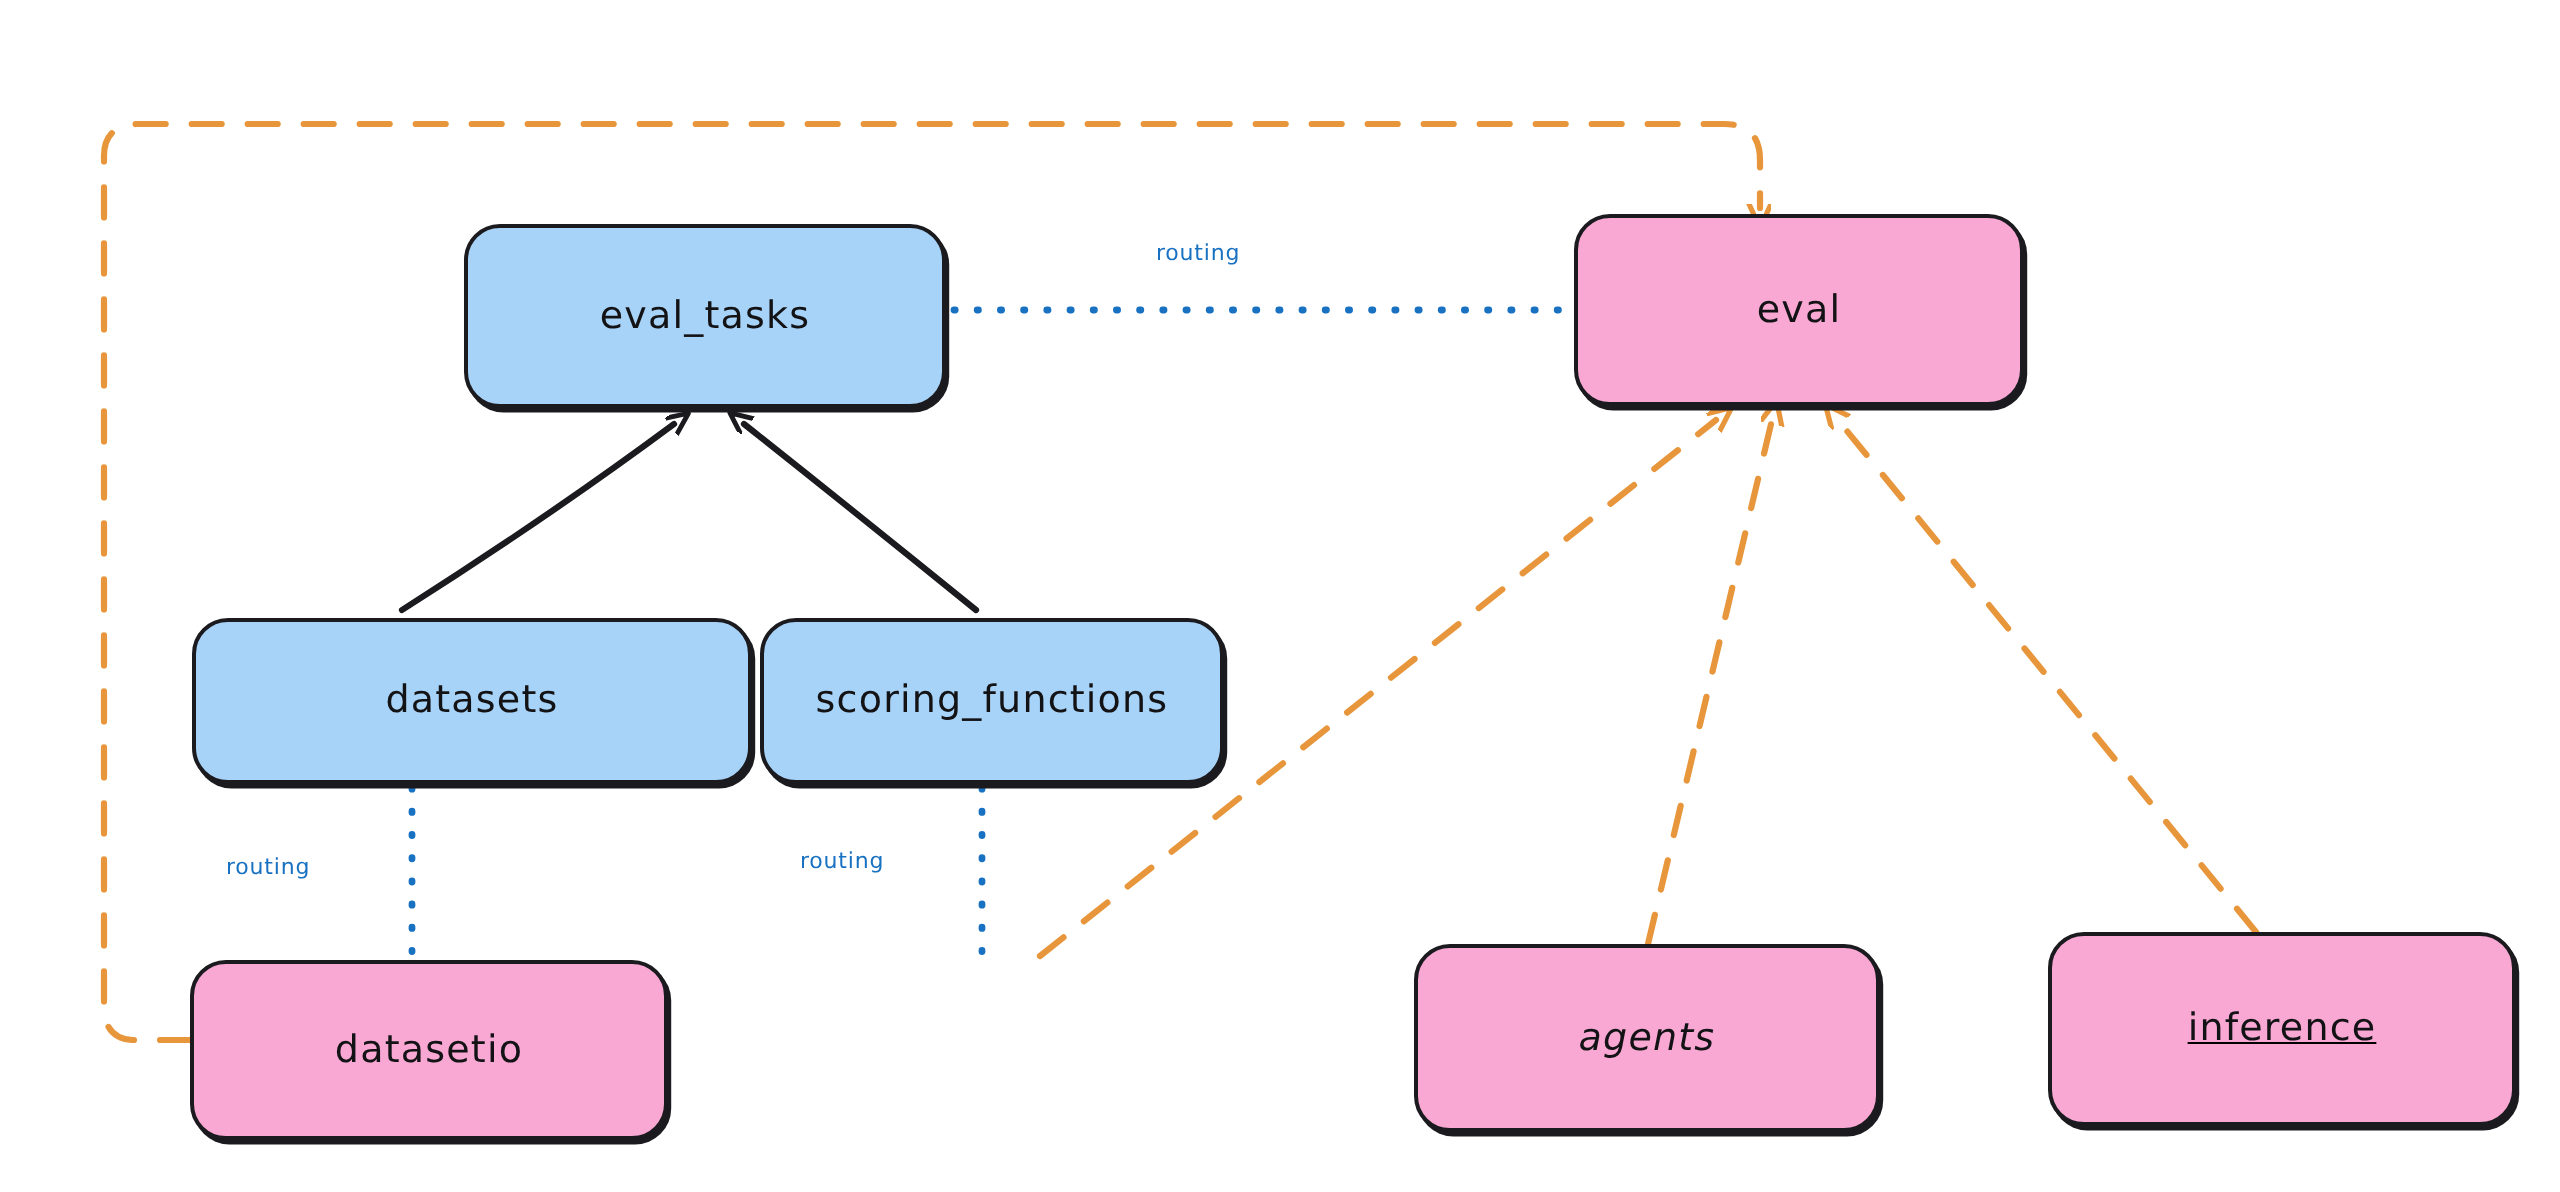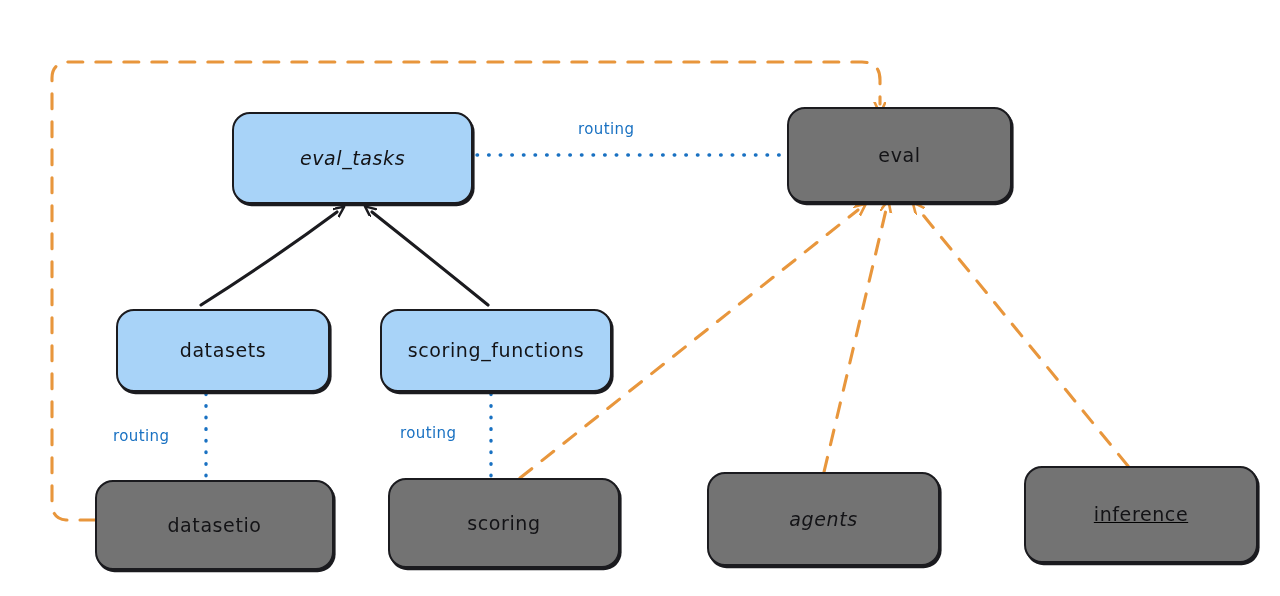--- a/index.html
+++ b/index.html
@@ -30,34 +30,34 @@
     position: absolute;
     box-sizing: border-box;
     display: flex;
     align-items: center;
     justify-content: center;
     border: 2.6px solid #1b1b1f;
     border-radius: 18px;
     box-shadow: 1.6px 2.2px 0 0 #1b1b1f;
   }
   .node.blue  { background: #a8d3f8; }
-  .node.green { background: #737373; }
+  .node.green { background: #f9a8d4; }
   .node-label {
     font-family: "DejaVu Sans", sans-serif;
     font-size: 19px;
     line-height: 1;
     color: #131316;
     letter-spacing: 0.6px;
     white-space: nowrap;
     user-select: none;
   }
   .edge-label {
     position: absolute;
     font-family: "DejaVu Sans", sans-serif;
-    font-size: 15px;
+    font-size: 11px;
     letter-spacing: 0.4px;
     color: #1971c2;
     white-space: nowrap;
     user-select: none;
   }
 </style>
 </head>
 <body>
 
 <div id="canvas">
@@ -84,43 +84,40 @@
 
     <path d="M 488,305 Q 430,258 372,212" fill="none" stroke="#1b1b1f" stroke-width="3.1" stroke-linecap="round" marker-end="url(#arrow-black)"></path>
 
     <path d="M 477,155 L 784,155" fill="none" stroke="#1971c2" stroke-width="3.4" stroke-dasharray="0.6 11" stroke-linecap="round"></path>
 
     <path d="M 206,394 L 206,478" fill="none" stroke="#1971c2" stroke-width="3.4" stroke-dasharray="0.6 11" stroke-linecap="round"></path>
 
     <path d="M 491,394 L 491,476" fill="none" stroke="#1971c2" stroke-width="3.4" stroke-dasharray="0.6 11" stroke-linecap="round"></path>
   </svg>
 
-  <div class="node blue" style="left:232px; top:112px; width:241px; height:92px;font-style:italic;">
+  <div class="node blue" style="left:232px; top:112px; width:241px; height:92px;">
     <span class="node-label">eval_tasks</span>
   </div>
 
   <div class="node green" style="left:787px; top:107px; width:225px; height:96px;">
     <span class="node-label">eval</span>
   </div>
 
-  <div class="node blue" style="left:116px; top:309px; width:214px; height:83px;">
+  <div class="node blue" style="left:96px; top:309px; width:280px; height:83px;">
     <span class="node-label">datasets</span>
   </div>
 
   <div class="node green" style="left:95px; top:480px; width:239px; height:90px;">
     <span class="node-label">datasetio</span>
   </div>
 
   <div class="node blue" style="left:380px; top:309px; width:232px; height:83px;">
     <span class="node-label">scoring_functions</span>
   </div>
 
-  <div class="node green" style="left:388px; top:478px; width:232px; height:90px;">
-    <span class="node-label">scoring</span>
-  </div>
 
   <div class="node green" style="left:707px; top:472px; width:233px; height:94px;font-style:italic;">
     <span class="node-label">agents</span>
   </div>
 
   <div class="node green" style="left:1024px; top:466px; width:234px; height:97px;text-decoration:underline;">
     <span class="node-label">inference</span>
   </div>
 
   <div class="edge-label" style="left:578px; top:120px;">routing</div>

